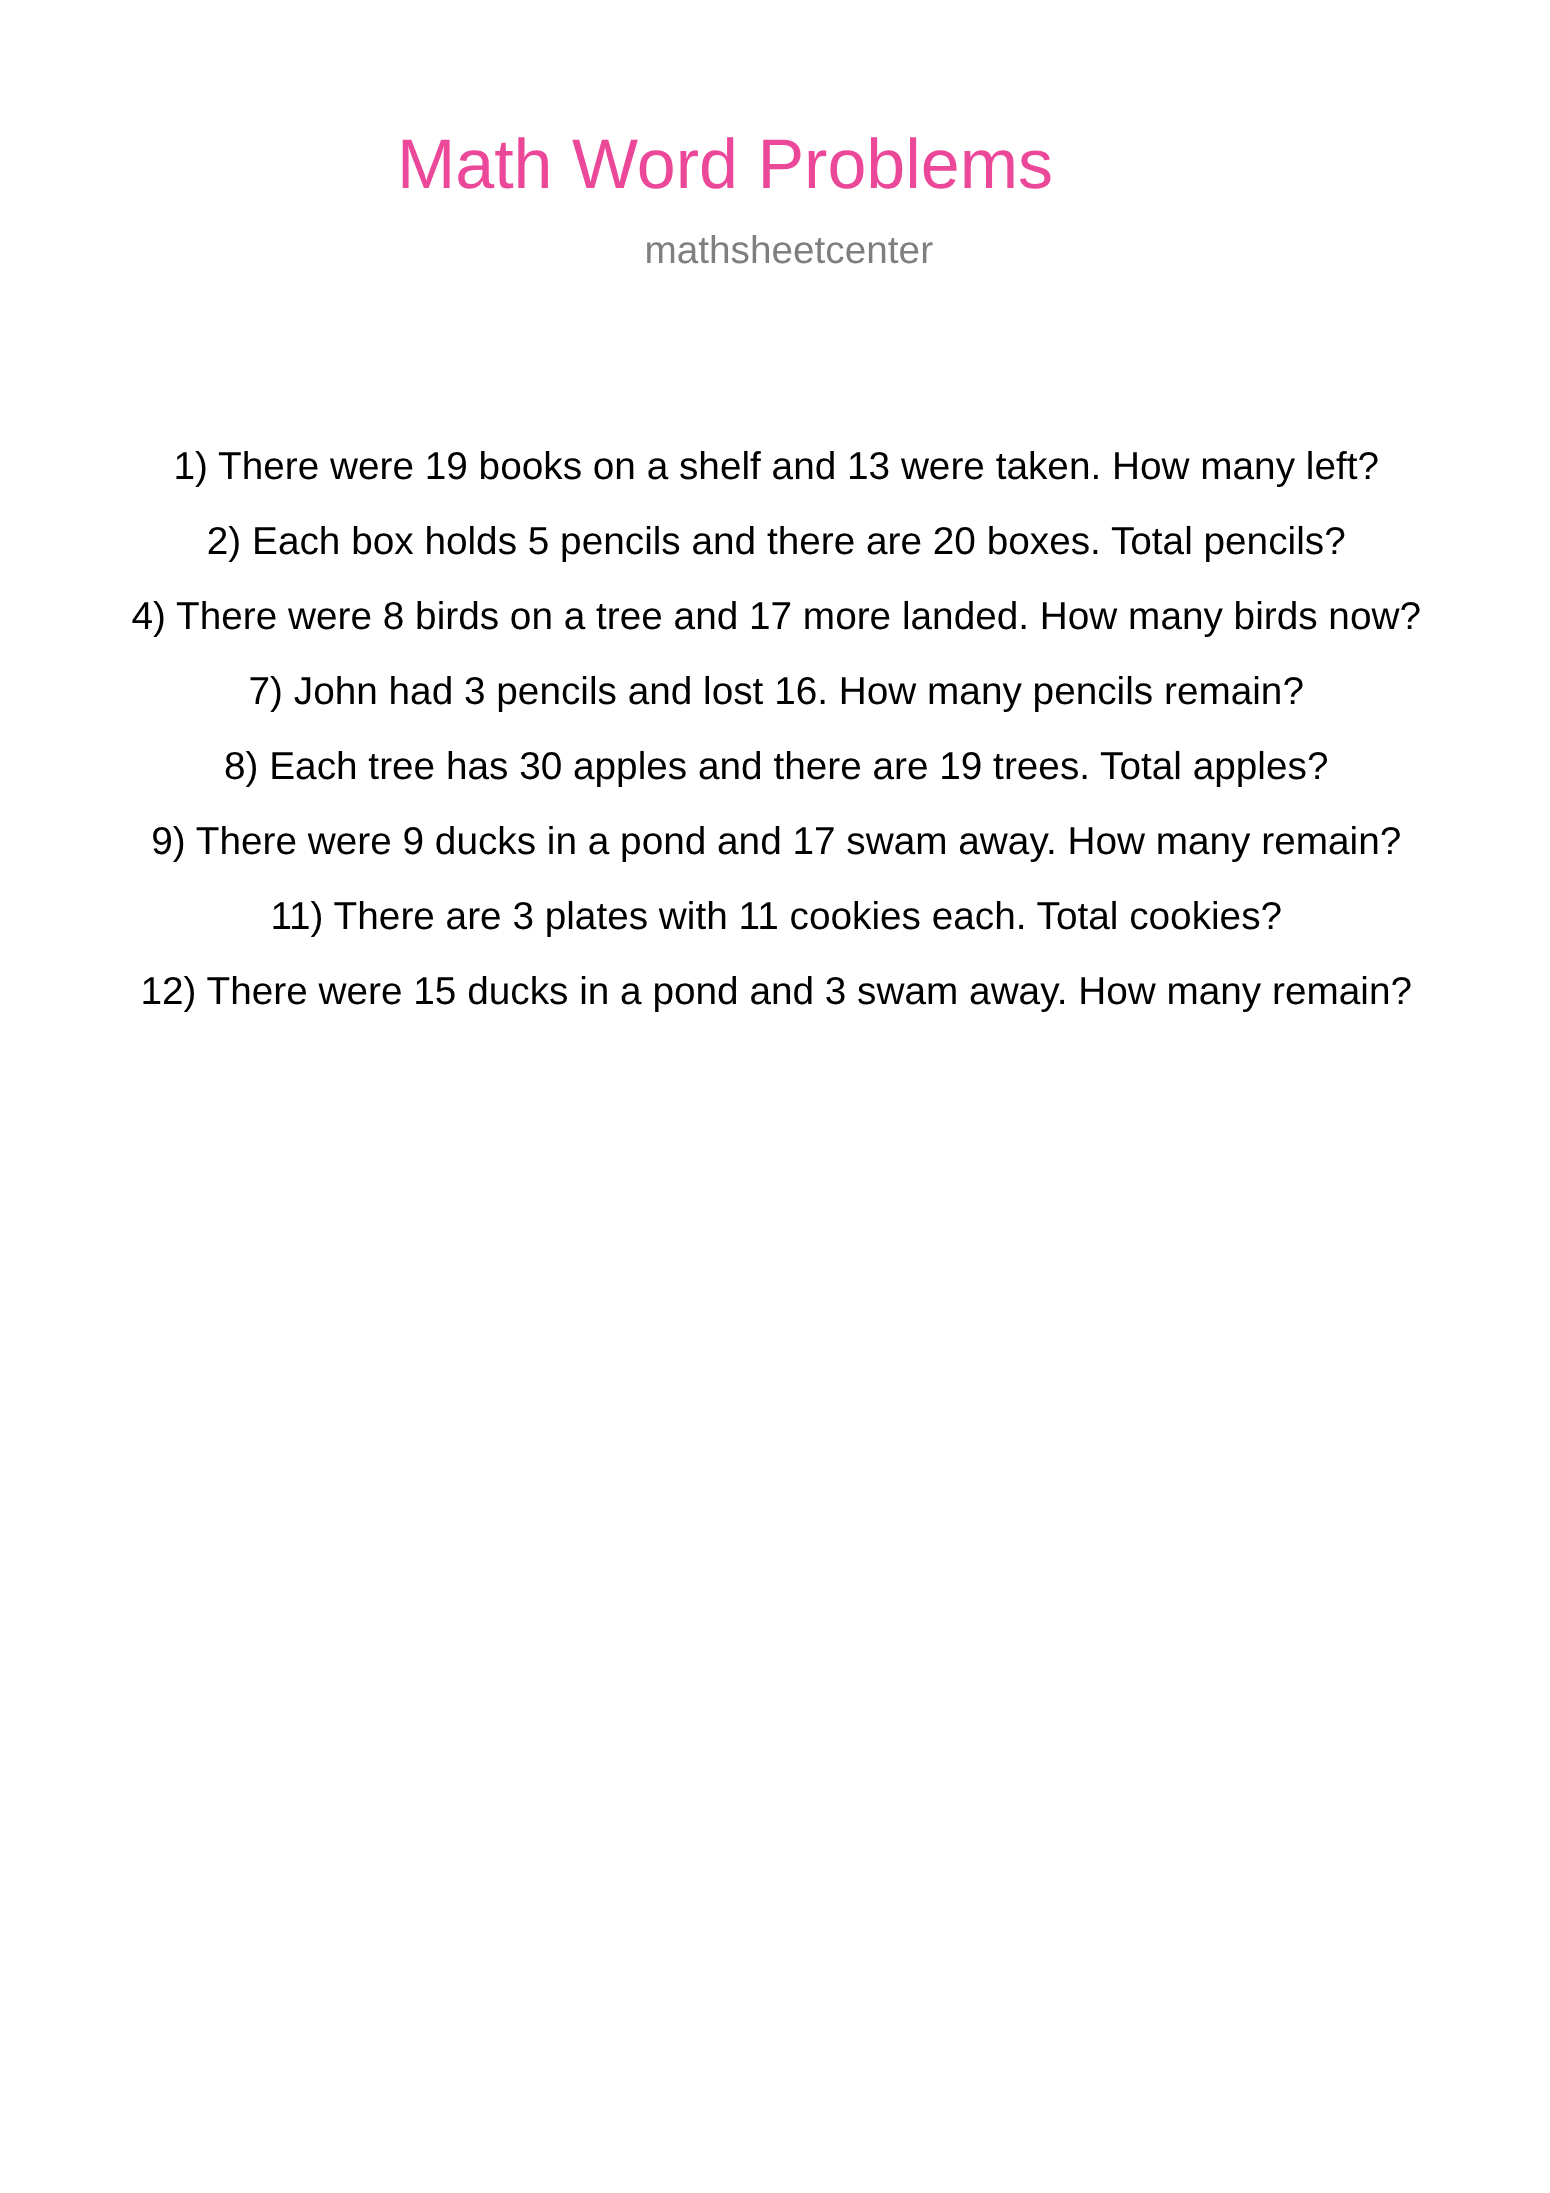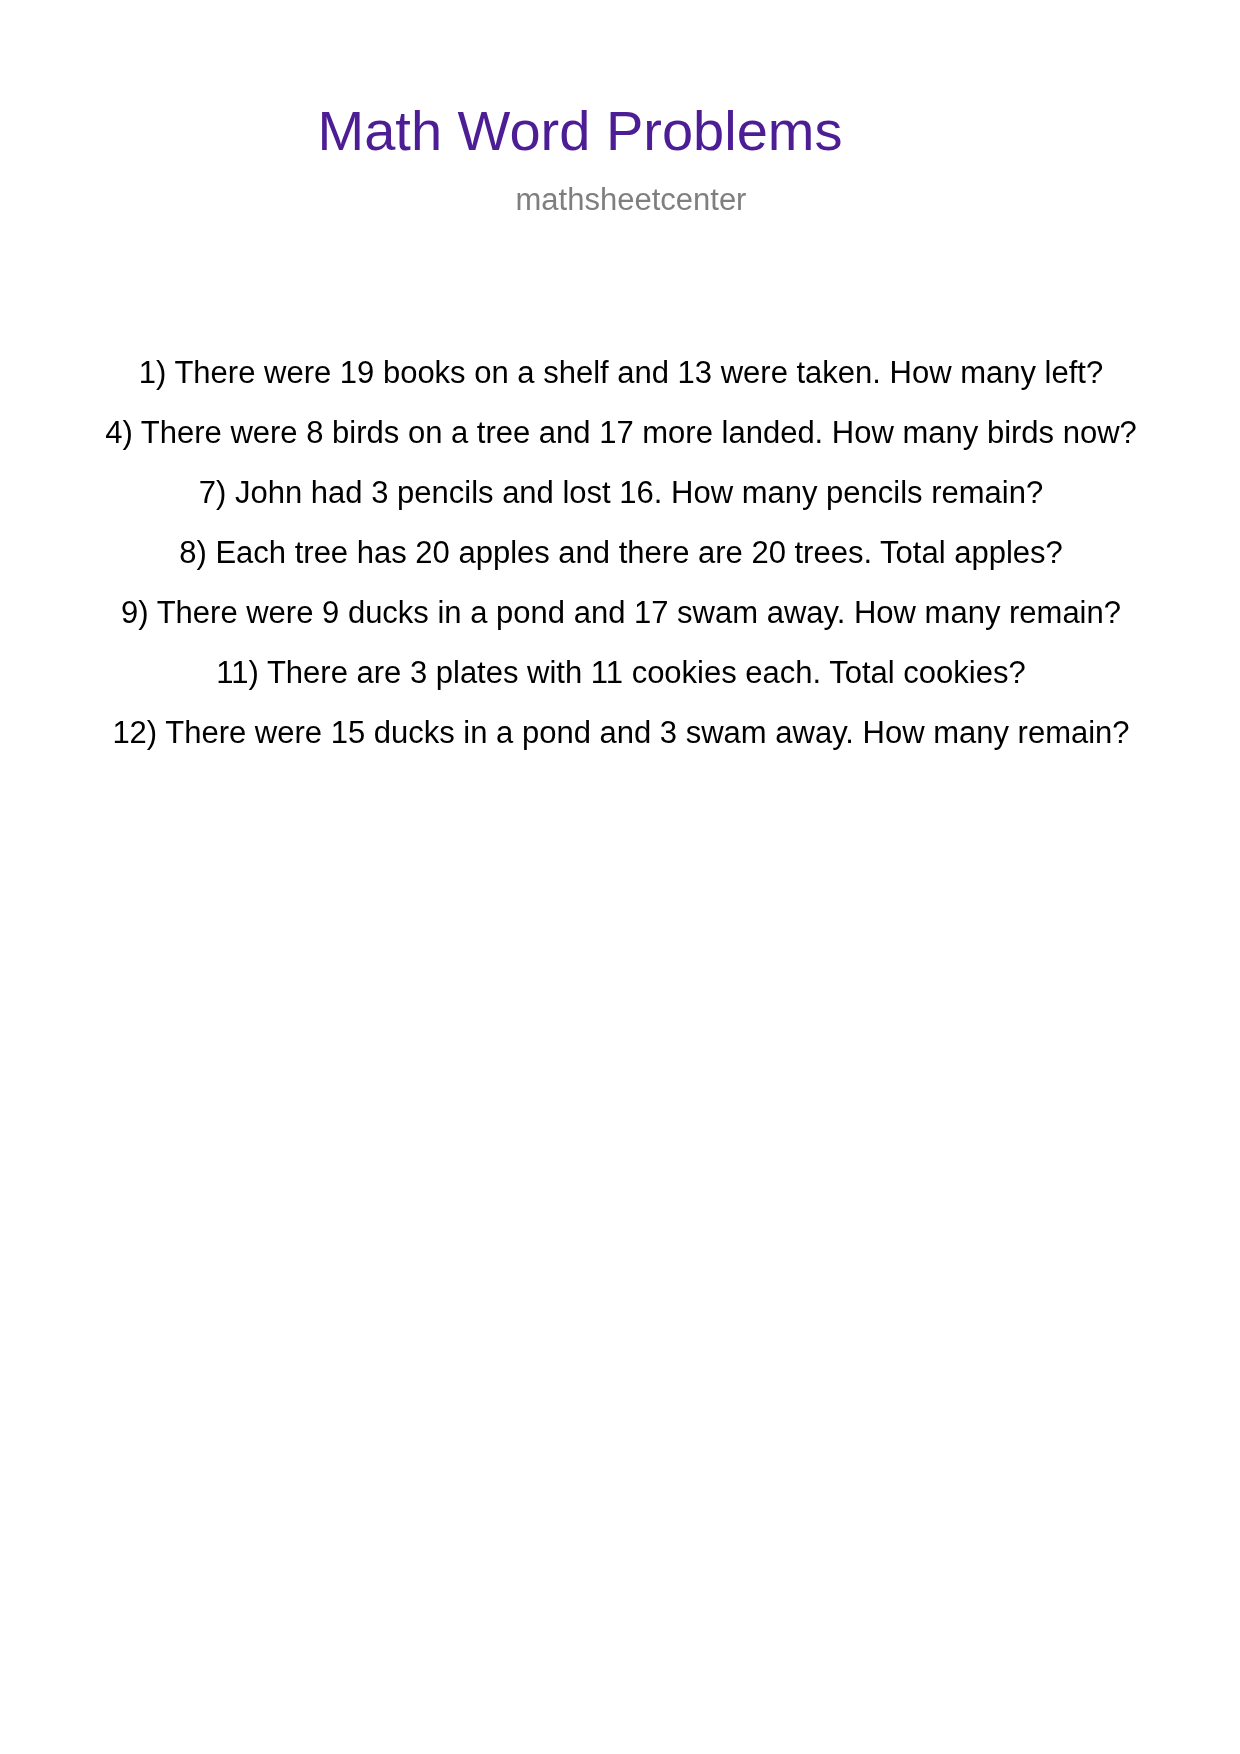--- a/index.html
+++ b/index.html
@@ -18,21 +18,21 @@
     .page-title {
       position: absolute;
       left: 0;
       width: 1160px;
       top: 98px;
       text-align: center;
       font-size: 56px;
       line-height: 66px;
       font-weight: normal;
       margin: 0;
-      color: #4c1d95;
+      color: #ec4899;
     }
     .page-subtitle {
       position: absolute;
       left: 0;
       width: 1262px;
       top: 182px;
       text-align: center;
       font-size: 31px;
       line-height: 36px;
       color: #7f7f7f;
@@ -55,19 +55,20 @@
     }
   </style>
 </head>
 <body>
 
 <h1 class="page-title">Math Word Problems</h1>
 <div class="page-subtitle">mathsheetcenter</div>
 
 <ol class="problem-list">
   <li class="problem"><span>1)</span> <span>There were 19 books on a shelf and 13 were taken. How many left?</span></li>
+  <li class="problem"><span>2)</span> <span>Each box holds 5 pencils and there are 20 boxes. Total pencils?</span></li>
   <li class="problem"><span>4)</span> <span>There were 8 birds on a tree and 17 more landed. How many birds now?</span></li>
   <li class="problem"><span>7)</span> <span>John had 3 pencils and lost 16. How many pencils remain?</span></li>
-  <li class="problem"><span>8)</span> <span>Each tree has 20 apples and there are 20 trees. Total apples?</span></li>
+  <li class="problem"><span>8)</span> <span>Each tree has 30 apples and there are 19 trees. Total apples?</span></li>
   <li class="problem"><span>9)</span> <span>There were 9 ducks in a pond and 17 swam away. How many remain?</span></li>
   <li class="problem"><span>11)</span> <span>There are 3 plates with 11 cookies each. Total cookies?</span></li>
   <li class="problem"><span>12)</span> <span>There were 15 ducks in a pond and 3 swam away. How many remain?</span></li>
 </ol>
 
 </body></html>

